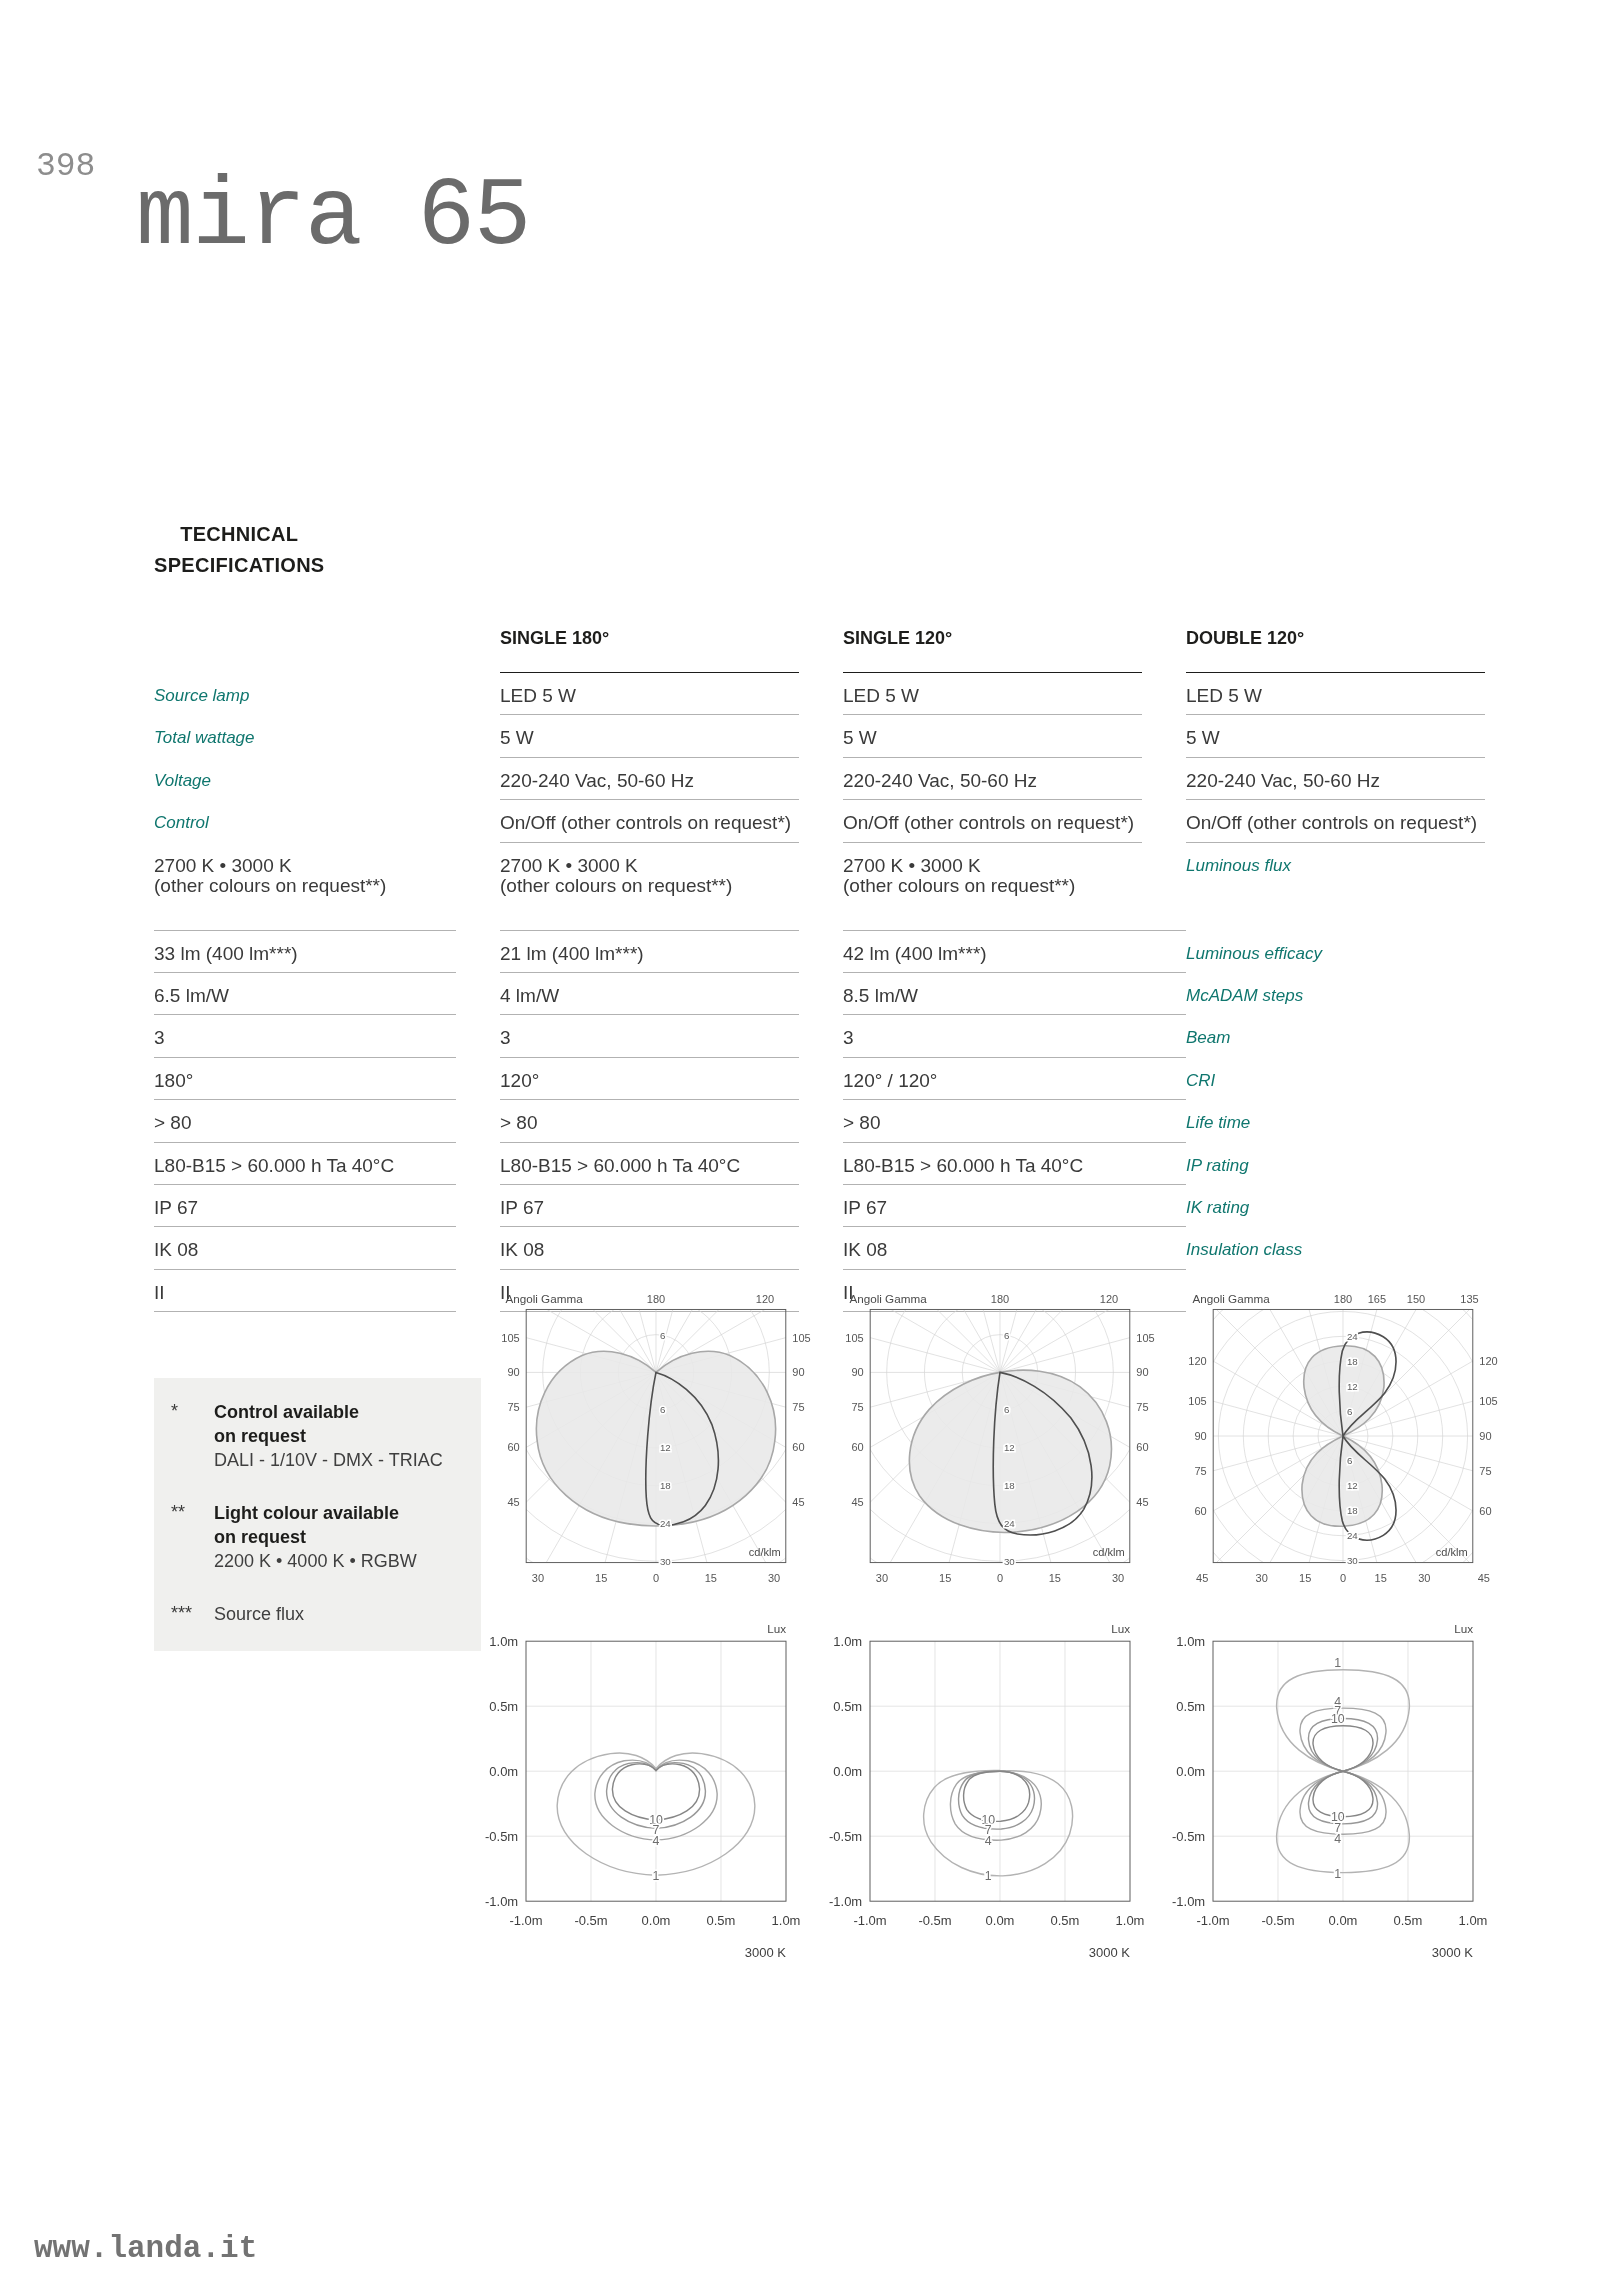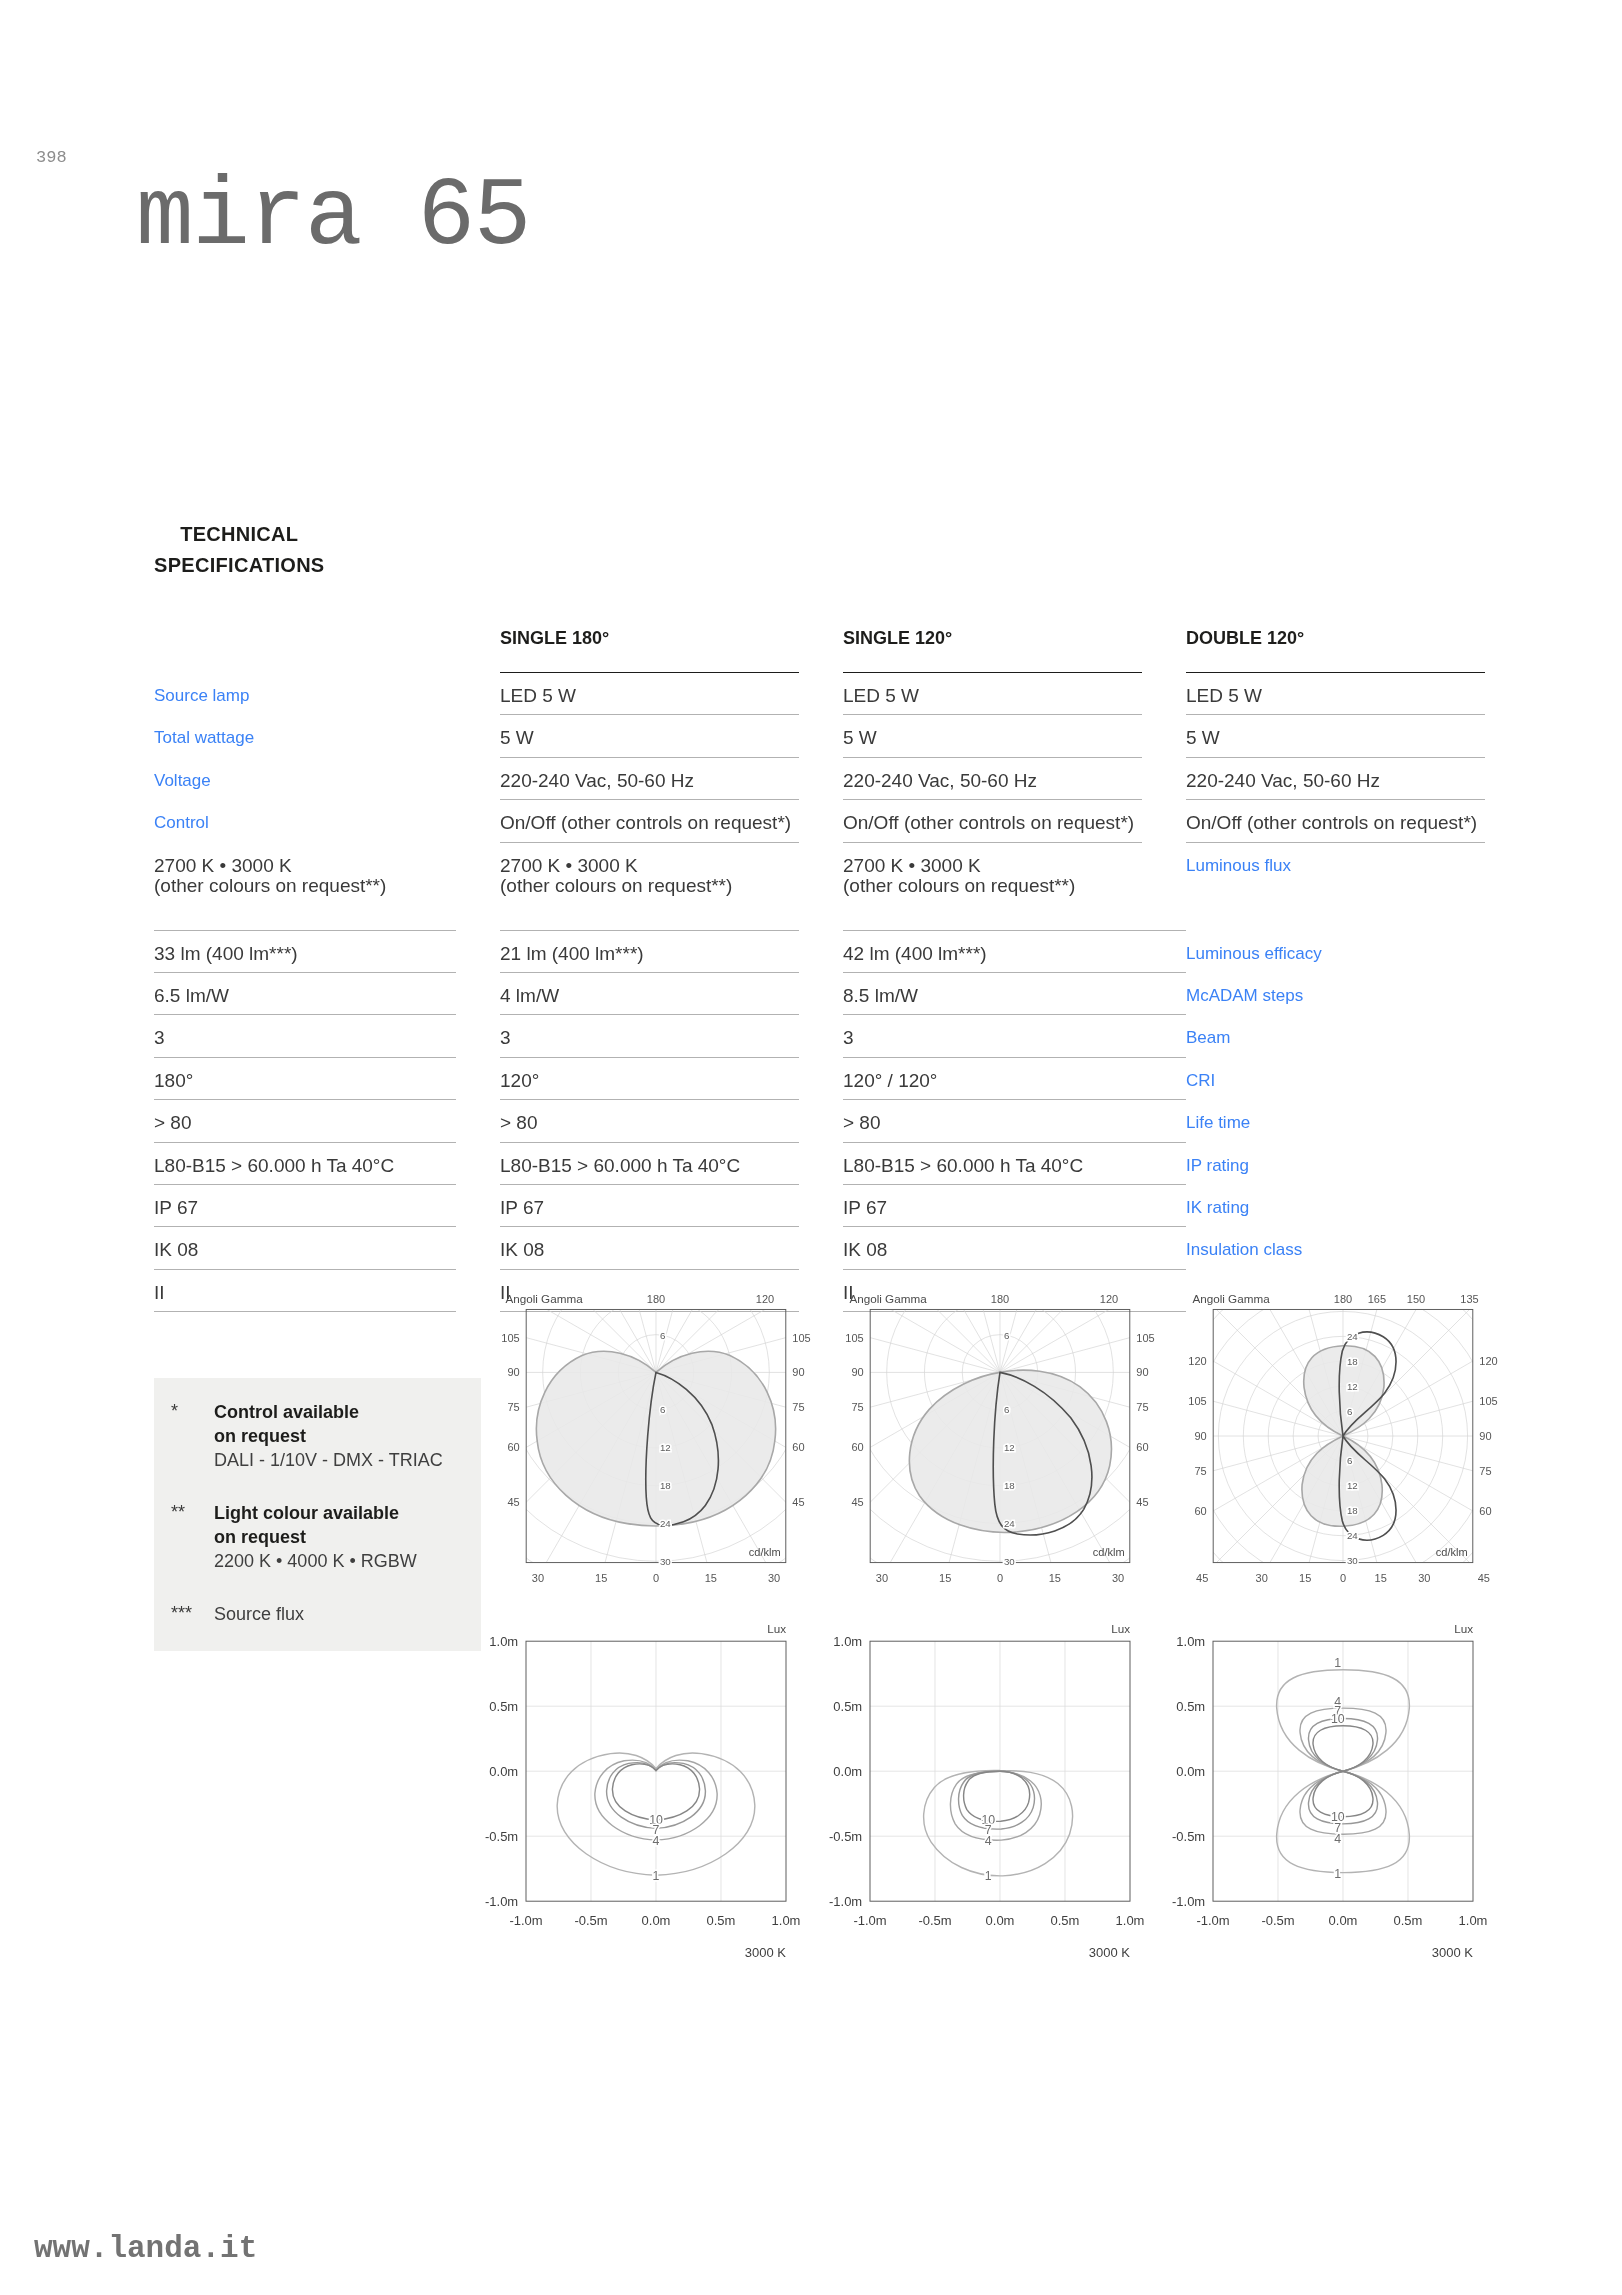--- a/index.html
+++ b/index.html
@@ -1,30 +1,30 @@
 <!DOCTYPE html>
 <html style="font-size:10.4px"><head>
 <meta charset="utf-8">
 <style>
   html,body{margin:0;padding:0;background:#fff;}
   .page{position:relative;width:1623px;height:2295px;background:#ffffff;overflow:hidden;
         font-family:"Liberation Sans",sans-serif;color:#1d1d1b;}
   
   .page-number{position:absolute;left:36px;top:148px;font-family:"Liberation Mono","DejaVu Sans Mono",monospace;
-        font-size:17px;color:#8d8d8d;}
+        font-size:33px;color:#8d8d8d;}
   .product-title{position:absolute;left:136px;top:130px;font-family:"Liberation Mono","DejaVu Sans Mono",monospace;
         font-size:96px;line-height:104px;color:#6b6b6b;letter-spacing:-1.3px;white-space:nowrap;margin-top:36px;}
   .section-title{position:absolute;left:154px;top:519px;font-size:20px;line-height:31px;font-weight:700;
         color:#1d1d1b;letter-spacing:0.3px;white-space:pre-line;text-align:center;}
   
   .spec-table{position:absolute;left:154px;top:619px;width:1332px;display:grid;
         grid-template-columns:346px 343px 343px 299px;}
   .t-head{font-size:18px;font-weight:700;color:#1d1d1b;padding:9px 0 23px;border-bottom:1.9px solid #1d1d1b;}
   .t-head.mid,.t-cell.mid{margin-right:44px;}
-  .t-rowlabel{font-size:17px;color:#3b82f6;padding:13px 0 8.4px;line-height:20px;}
+  .t-rowlabel{font-size:17px;font-style:italic;color:#0f766e;padding:13px 0 8.4px;line-height:20px;}
   .t-rowlabel.tall{align-self:end;padding-bottom:35px;}
   .t-cell{font-size:19px;font-weight:400;color:#3a3a3a;padding:13px 0 8.4px;line-height:20px;
         border-bottom:0.6px solid #b2b2b2;white-space:pre-line;}
   .t-cell.tall{padding-bottom:34px;}
   .t-spacer{border:none;}
   
   .footnotes{position:absolute;left:154px;top:1378px;width:327px;box-sizing:border-box;
         background:#f0f0ee;padding:22px 19.5px 25px 17px;}
   .fn-item{display:flex;margin-bottom:29px;}
   .fn-item:last-child{margin-bottom:0;}

